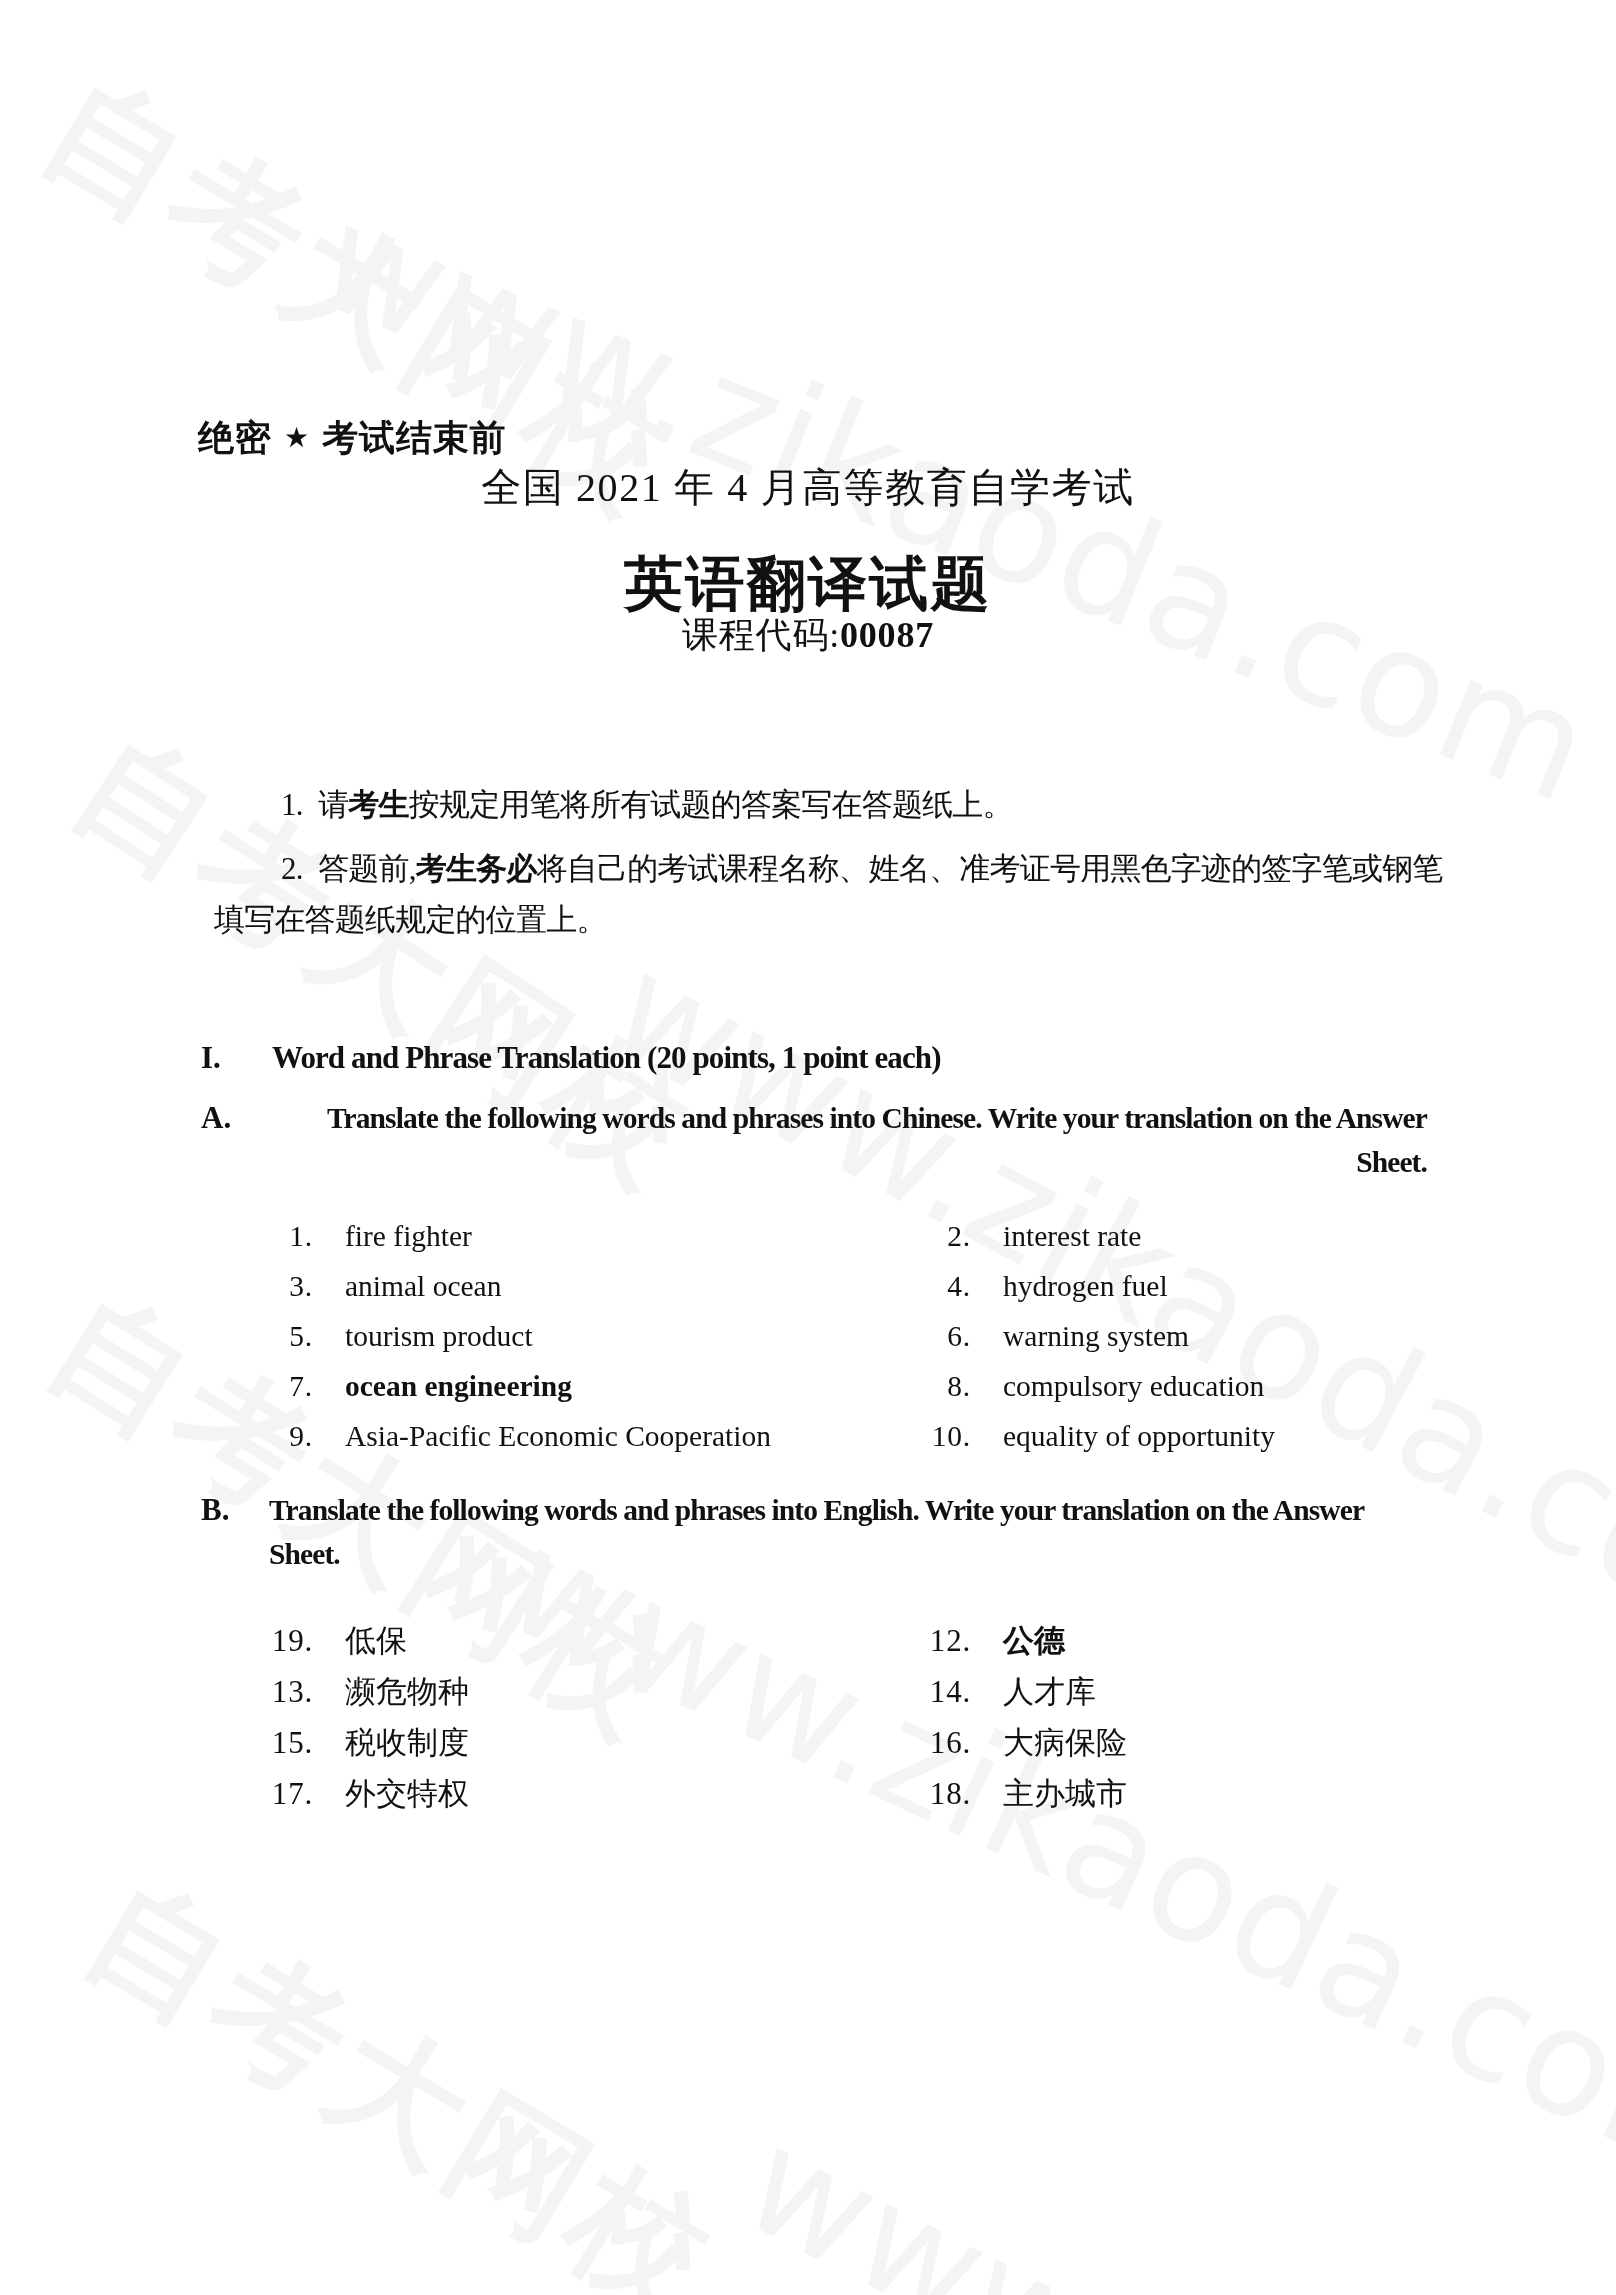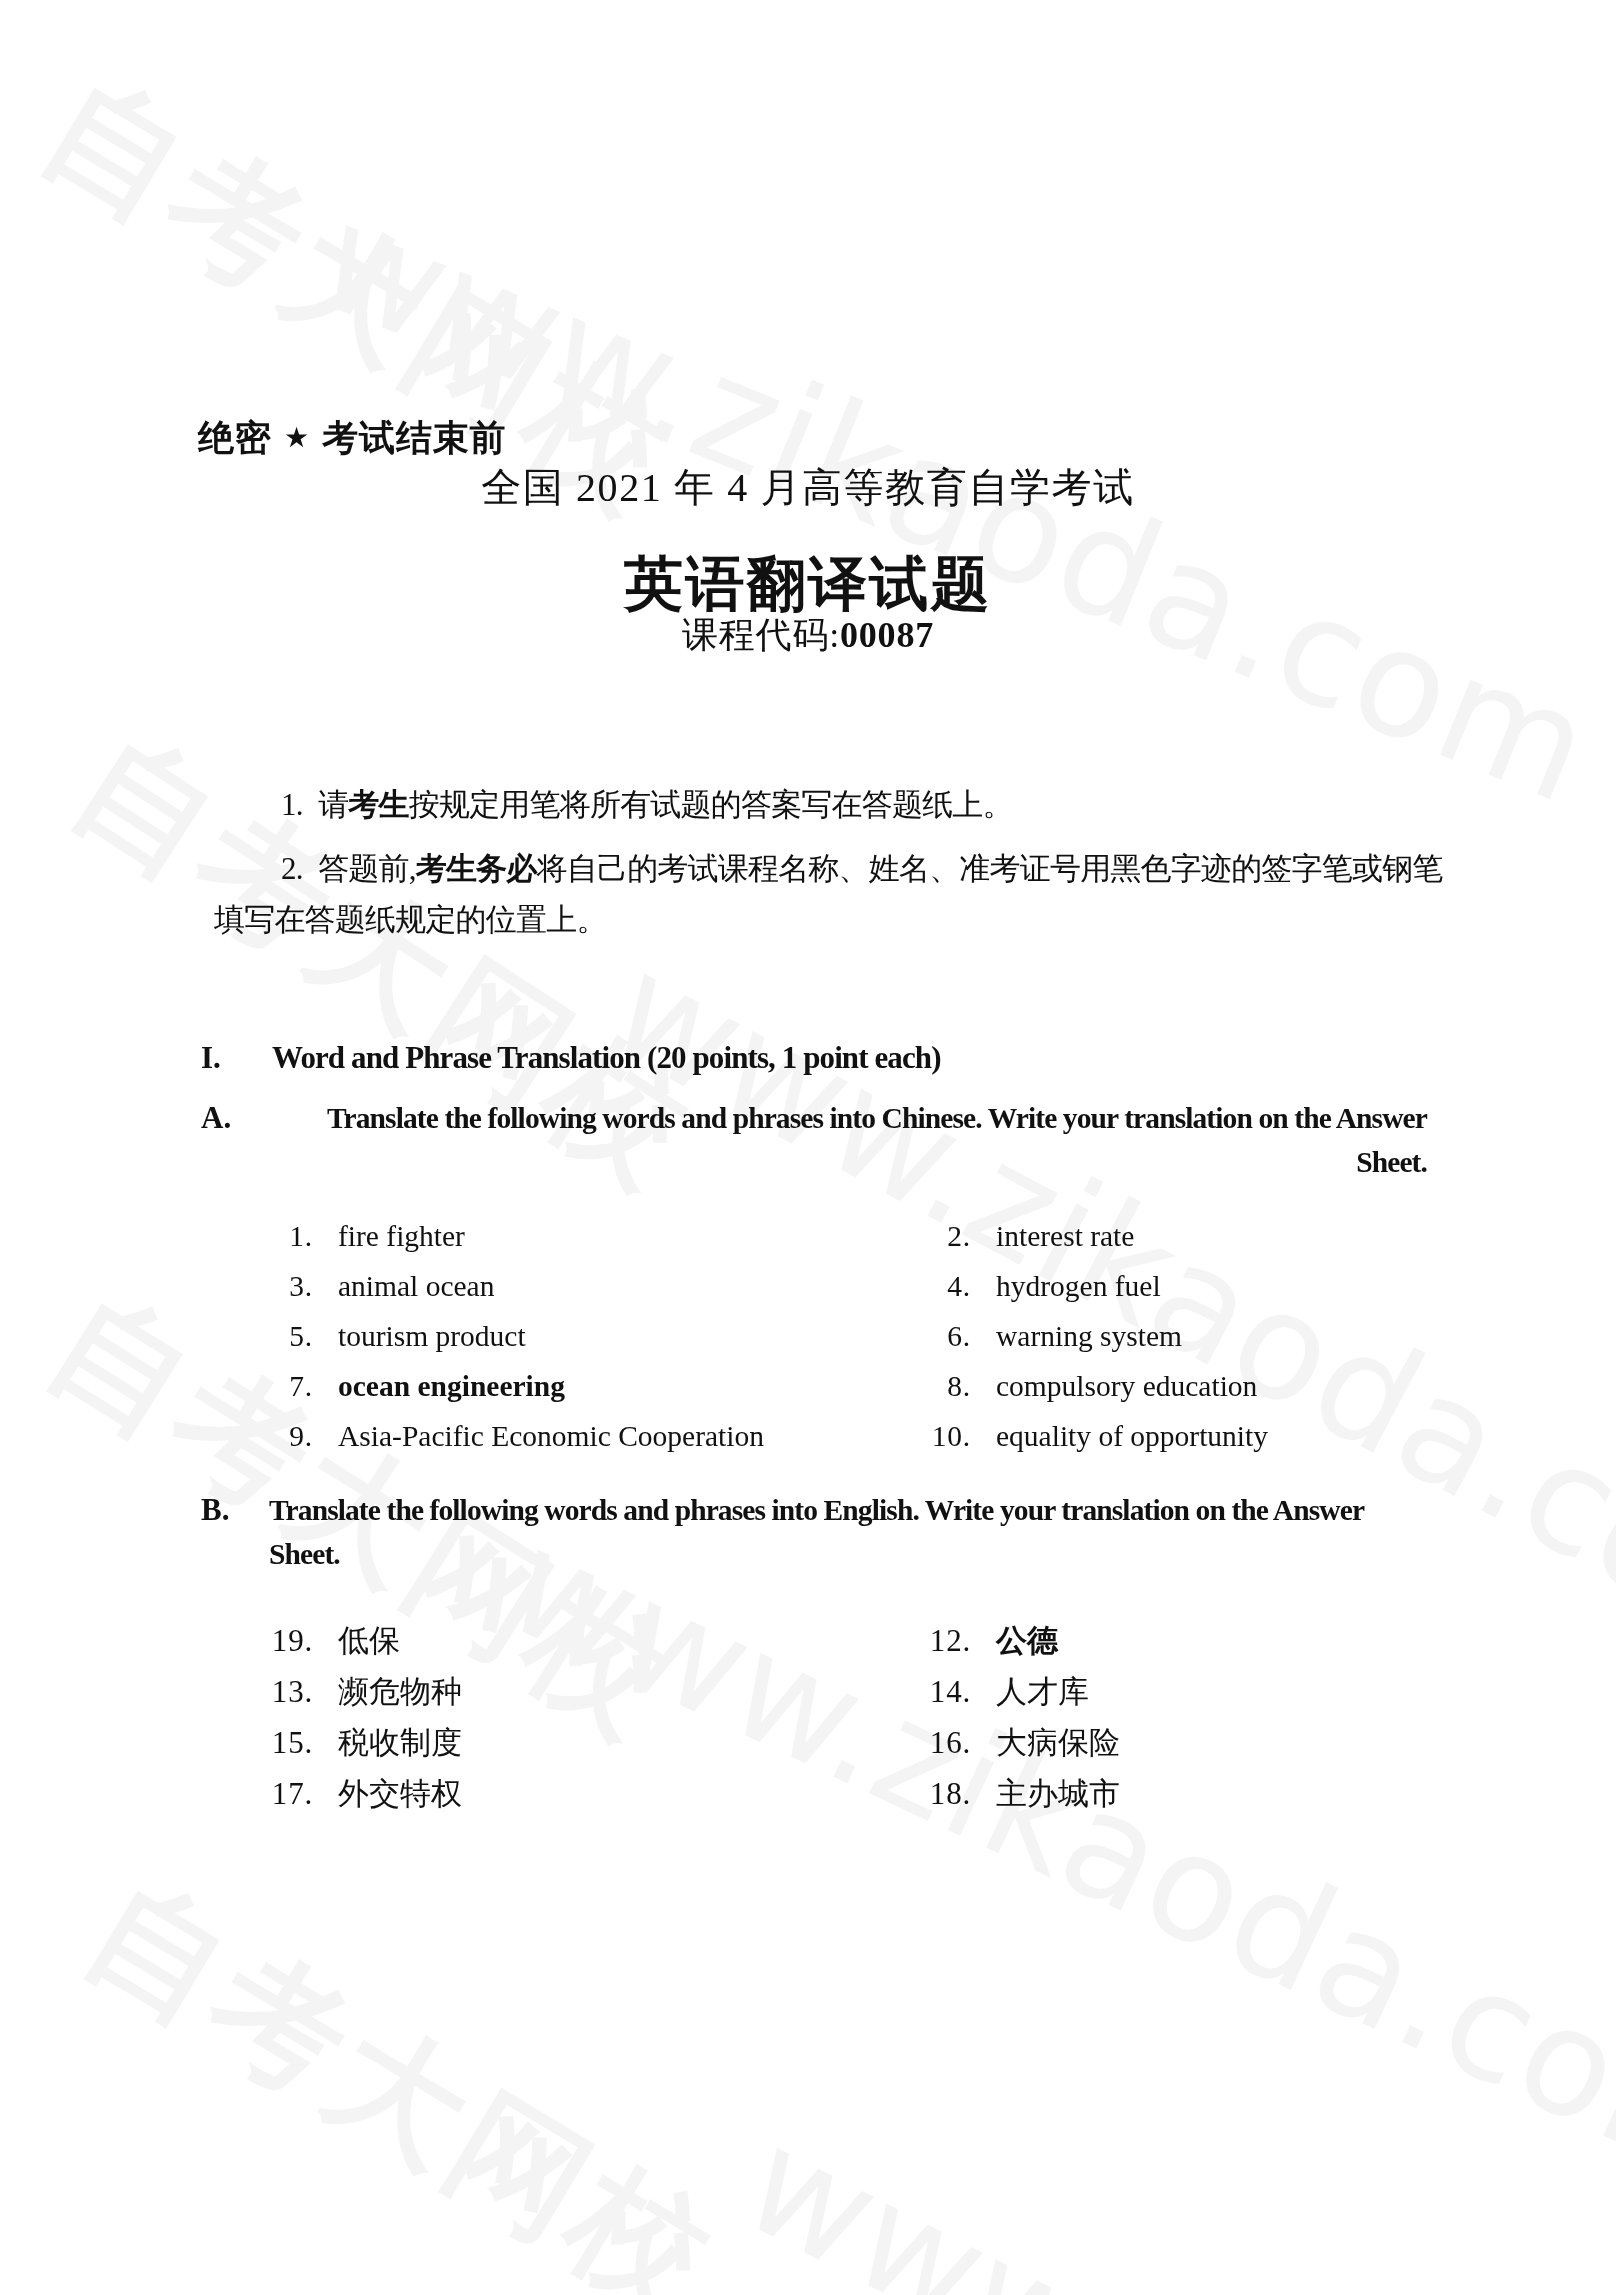--- a/index.html
+++ b/index.html
@@ -76,21 +76,21 @@
   #partB-heading{top:1488px;}
   #partB-heading .hnum{width:68px;}
   #partB-heading .htxt{width:1158px;}
 
   .items{position:absolute;left:201px;width:1321px;}
   #itemsA{top:1211px;font-size:29.5px;line-height:50px;}
   #itemsB{top:1615px;font-size:31px;line-height:51px;}
   .irow{display:flex;}
   .icol{display:flex;width:658px;flex:0 0 658px;}
   .inum{display:inline-block;width:112px;text-align:right;flex:0 0 112px;letter-spacing:0.8px;}
-  .itxt{margin-left:25px;white-space:nowrap;}
+  .itxt{margin-left:32px;white-space:nowrap;}
   .itxt.semibold{font-weight:600;}
   #itemsB .itxt{letter-spacing:0;}
 </style>
 </head>
 <body>
 
 <div id="page">
 
   <div id="wm-layer">
     <div class="wm wm-zh wm-zh1">自考大网校</div>

